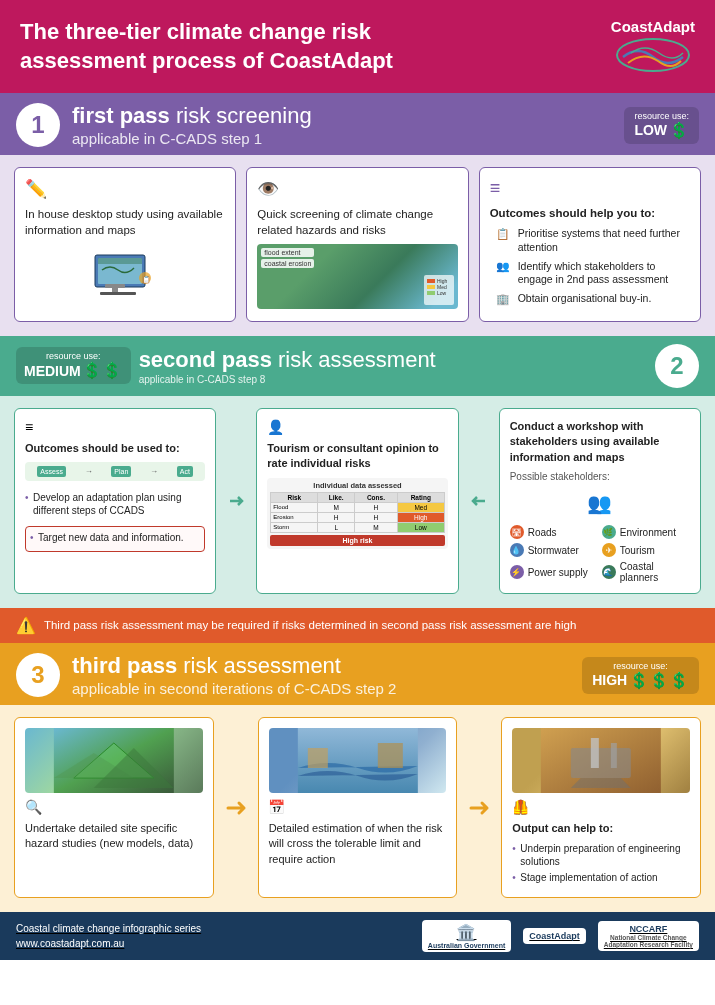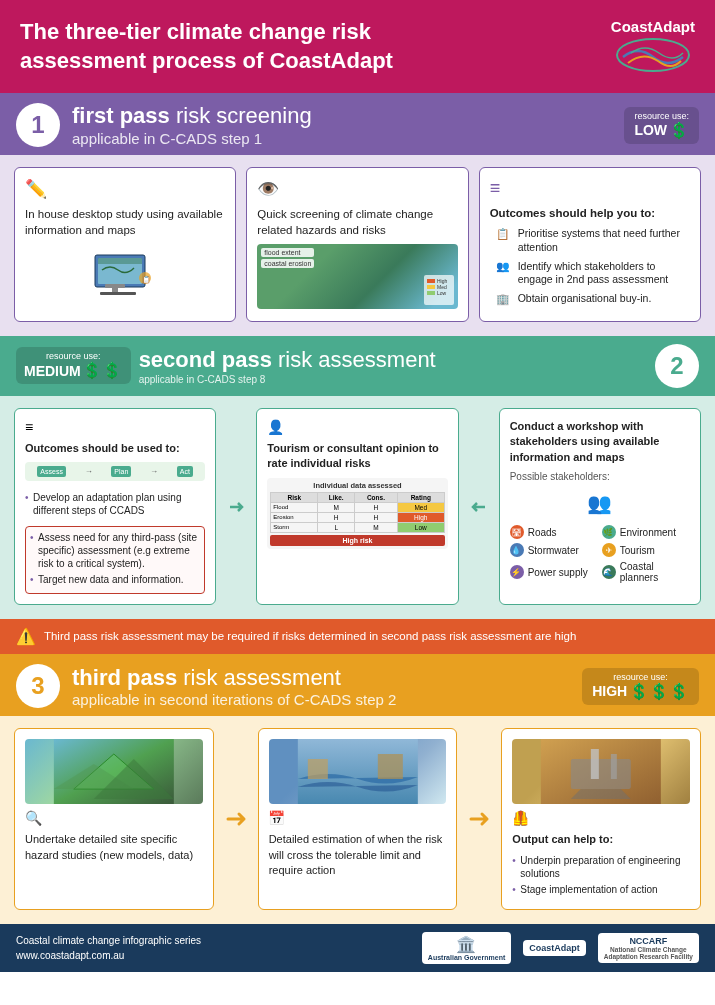--- a/index.html
+++ b/index.html
@@ -205,20 +205,21 @@
       line-height: 1.4;
     }
 
     
     .footer {
       background: #1a3a5c;
       padding: 8px 16px;
       display: flex;
       align-items: center;
       justify-content: space-between;
+      text-decoration: underline;
     }
     .footer-left { color: #fff; font-size: 10px; line-height: 1.5; }
     .footer-logos { display: flex; gap: 12px; align-items: center; }
     .footer-logo-box {
       background: #fff;
       border-radius: 4px;
       padding: 3px 6px;
       font-size: 9px;
       font-weight: bold;
       color: #1a3a5c;
@@ -477,21 +478,20 @@
         <div style="background:#4aab8e;color:#fff;padding:2px 3px;border-radius:2px;font-size:7px;">Plan</div>
         <div style="color:#555;">→</div>
         <div style="background:#4aab8e;color:#fff;padding:2px 3px;border-radius:2px;font-size:7px;">Act</div>
       </div>
     </div>
     <ul class="second-pass-left-list">
       <li>Develop an adaptation plan using different steps of CCADS</li>
     </ul>
     <div style="border:1.5px solid #c0392b;border-radius:4px;padding:4px;background:#fff9f9;">
       <ul class="second-pass-left-list">
-        <li>Assess need for any third-pass (site specific) assessment (e.g extreme risk to a critical system).</li>
         <li>Target new data and information.</li>
       </ul>
     </div>
   </div>
 
   <div class="arrow-right">
     <svg width="20" height="20" viewBox="0 0 20 20">
       <path d="M4 10 H16 M12 6 L16 10 L12 14" stroke="#4aab8e" stroke-width="2.5" fill="none"></path>
     </svg>
   </div>

